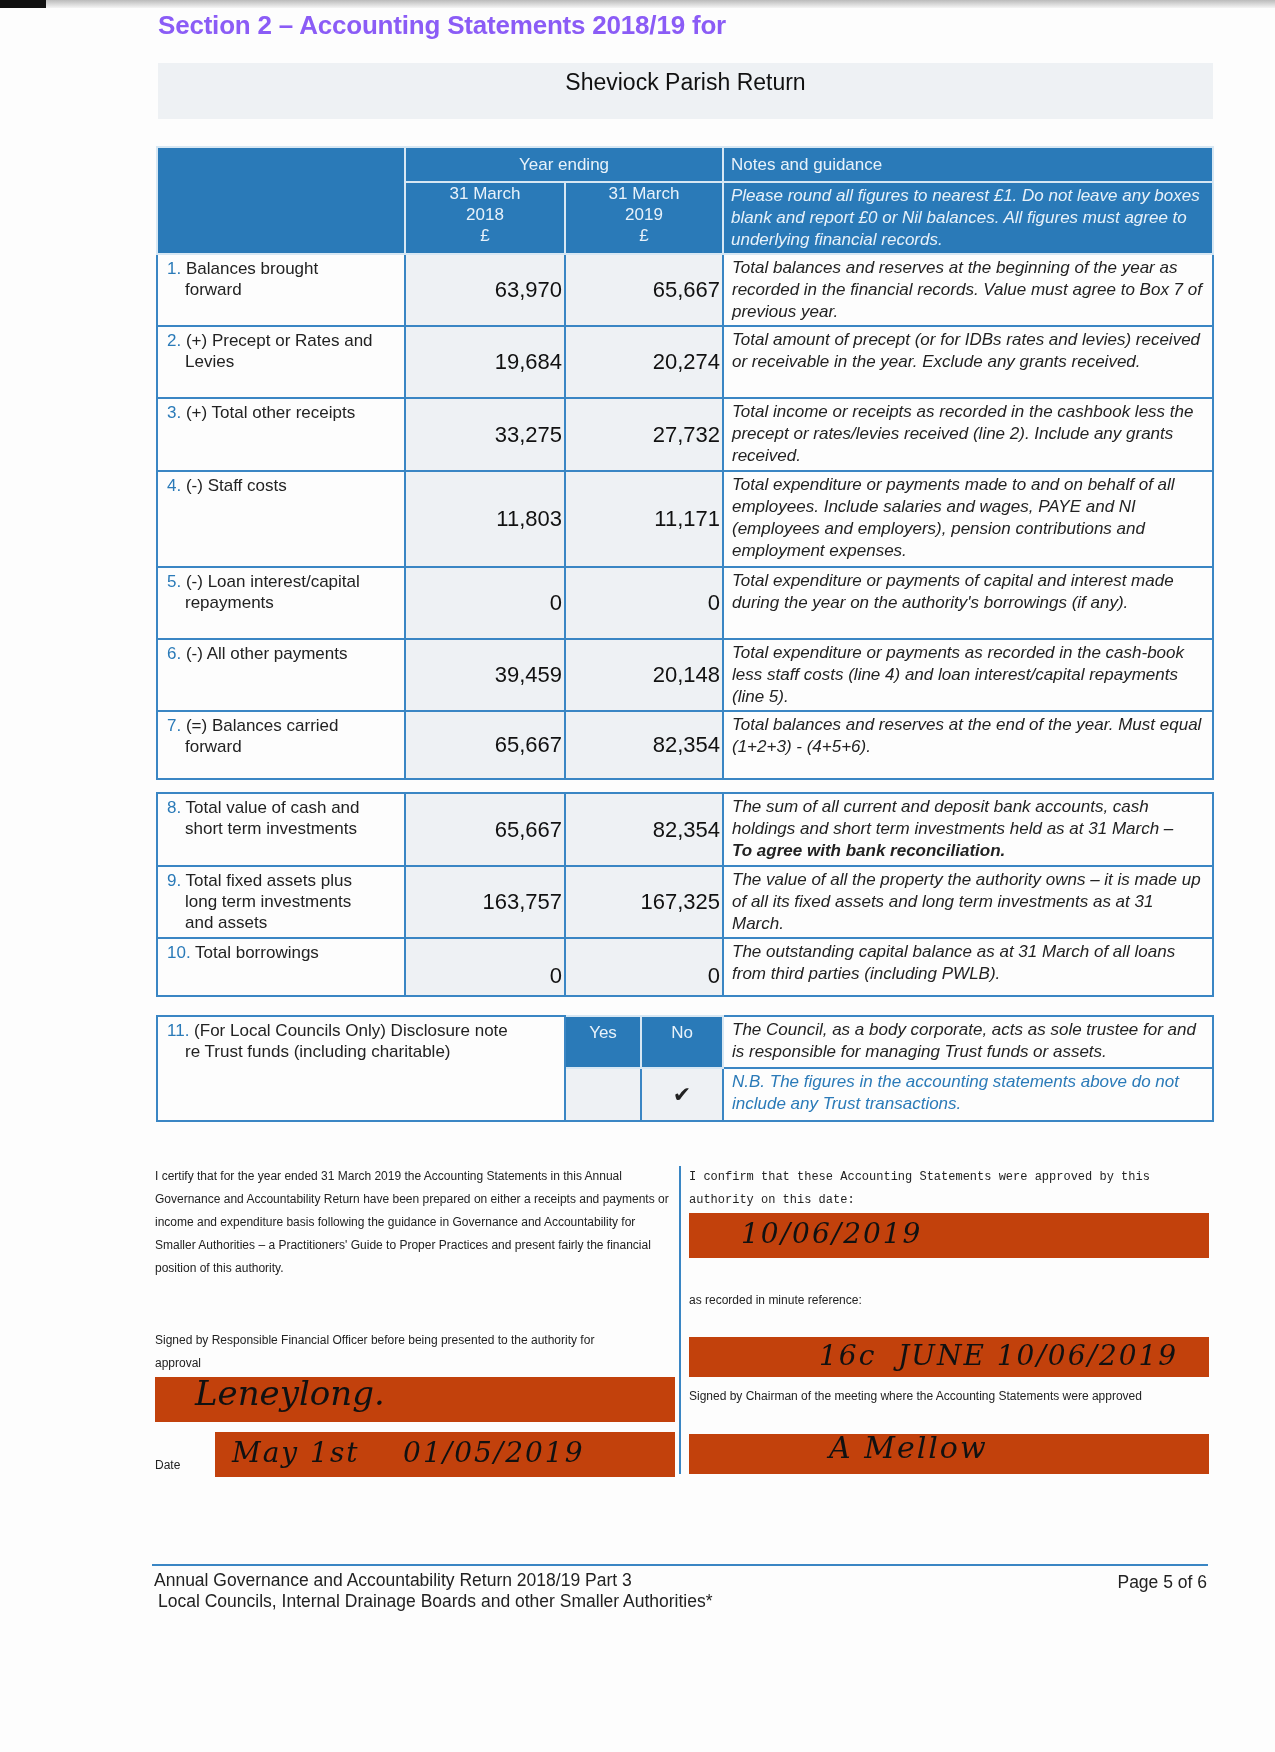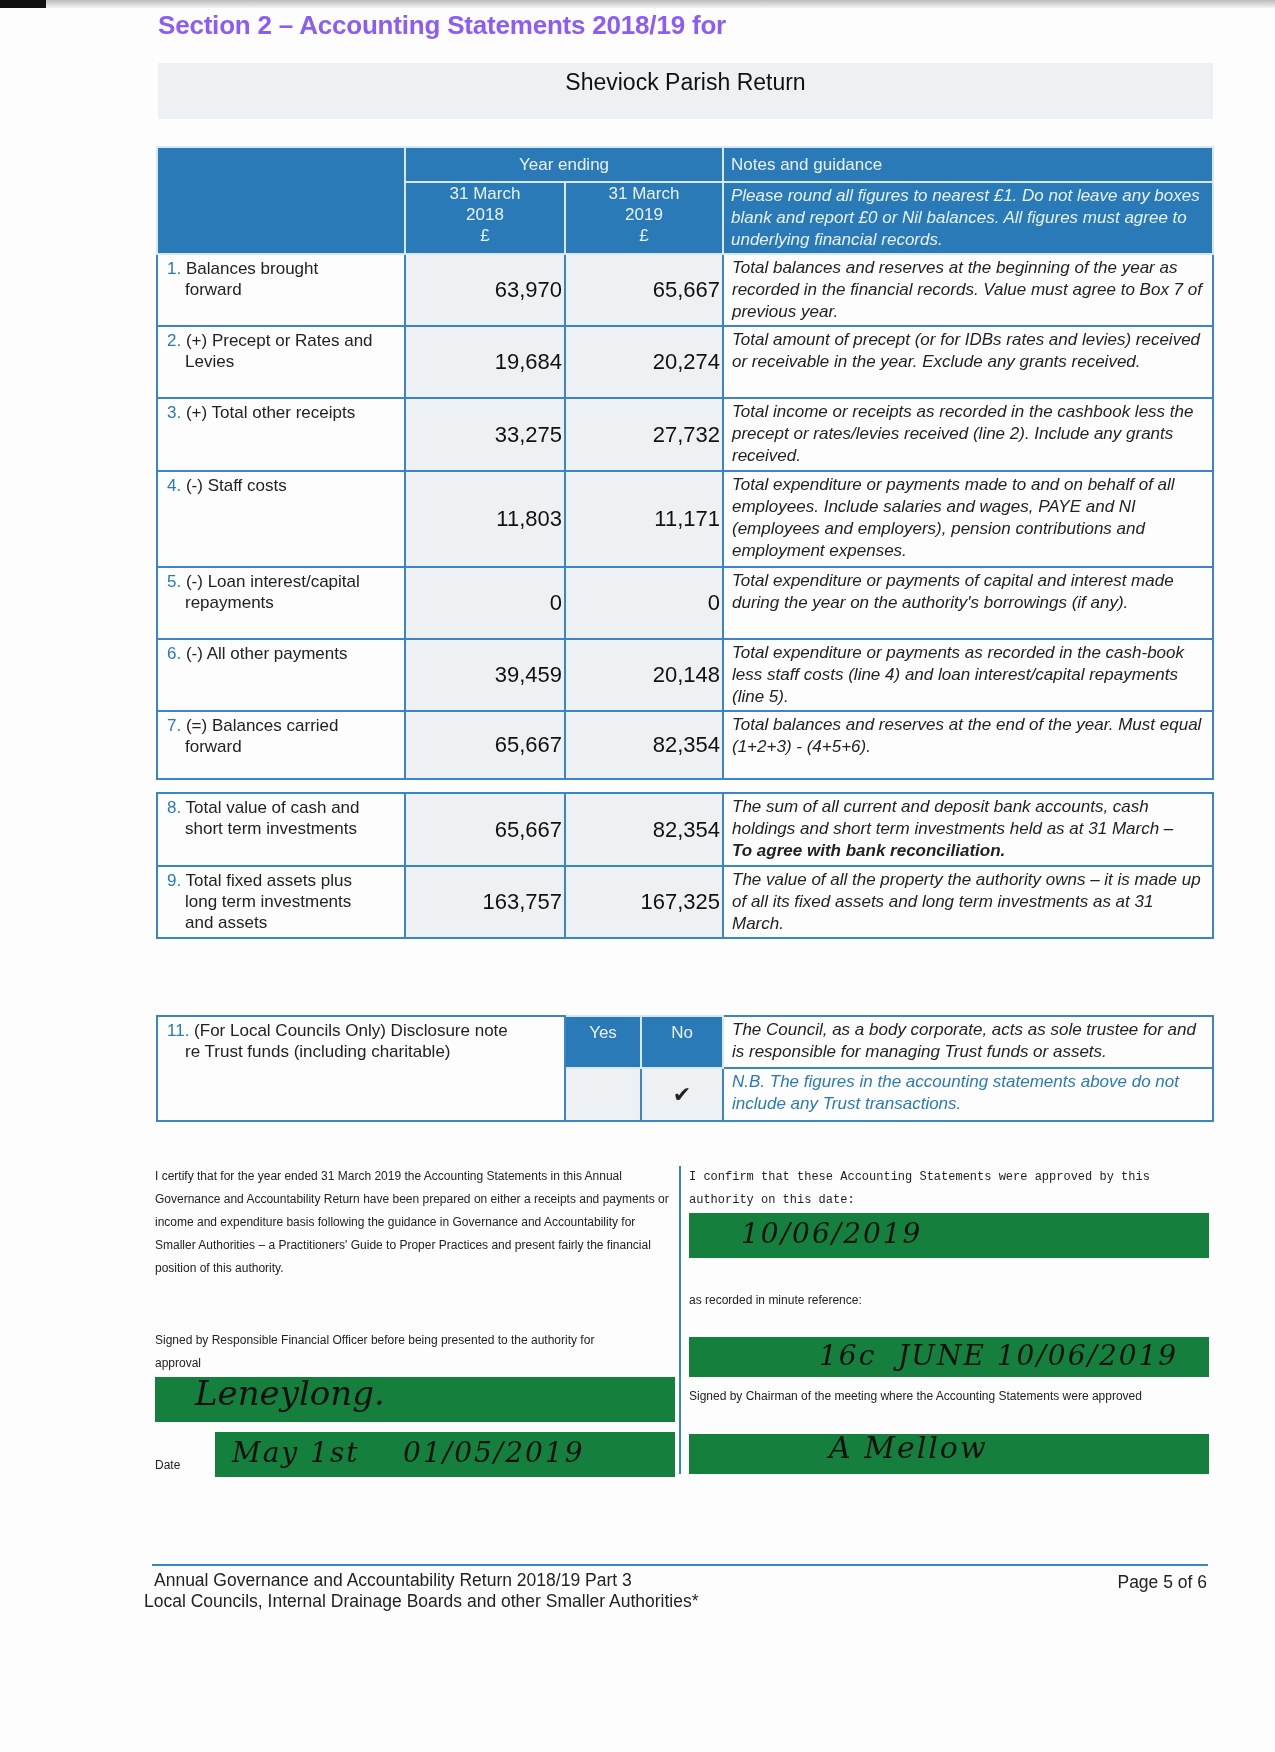--- a/index.html
+++ b/index.html
@@ -18,21 +18,21 @@
   .val{background:#eef1f4;text-align:right;font-size:22px;color:#111;vertical-align:middle;padding-right:2px;}
   .note{font-style:italic;font-size:17px;line-height:22px;padding:2px 6px 0 8px;color:#222;}
   .note b{font-weight:bold;}
   .hcenter{text-align:center;font-size:17px;line-height:21px;}
   .hnote{font-size:17px;line-height:22px;padding:2px 7px;}
   .yn{background:#2a7ab8;color:#e8f2fa;text-align:center;font-size:17px;vertical-align:top;padding-top:6px;border-color:#d7e7f3;}
   .ynbox{background:#eef1f4;text-align:center;vertical-align:middle;font-size:22px;}
   .nbnote{color:#2a7ab8;}
   .cert{position:absolute;font-size:12px;line-height:23px;color:#222;}
   .vline{position:absolute;left:679px;top:1166px;width:2px;height:308px;background:#3a86c4;}
-  .sigbox{position:absolute;background:#15803d;}
+  .sigbox{position:absolute;background:#c2410c;}
   .hand{position:absolute;font-family:"DejaVu Serif",serif;font-style:italic;font-size:28px;color:#111;letter-spacing:2px;}
   .footline{position:absolute;left:152px;top:1564px;width:1056px;height:2px;background:#3a86c4;}
   .foot{position:absolute;font-size:17.5px;line-height:21px;color:#222;}
 </style>
 </head>
 <body>
 
 <div class="scanedge"></div>
 <div class="scancorner"></div>
 
@@ -125,20 +125,26 @@
     <td class="val">65,667</td>
     <td class="val">82,354</td>
     <td class="note"><span>The sum of all current and deposit bank accounts, cash holdings and short term investments held as at 31 March –</span><br><b>To agree with bank reconciliation.</b></td>
   </tr>
   <tr style="height:72px;">
     <td class="lbl"><span class="num">9.</span> <span>Total fixed assets plus</span><span class="ind">long term investments</span><span class="ind">and assets</span></td>
     <td class="val">163,757</td>
     <td class="val">167,325</td>
     <td class="note">The value of all the property the authority owns – it is made up of all its fixed assets and long term investments as at 31 March.</td>
   </tr>
+  <tr style="height:58px;">
+    <td class="lbl"><span class="num">10.</span> <span>Total borrowings</span></td>
+    <td class="val" style="vertical-align:bottom;padding-bottom:6px;">0</td>
+    <td class="val" style="vertical-align:bottom;padding-bottom:6px;">0</td>
+    <td class="note">The outstanding capital balance as at 31 March of all loans from third parties (including PWLB).</td>
+  </tr>
 </tbody>
   </table>
 
 <table style="left:156px;top:1015px;width:1056px;">
   <colgroup>
       <col style="width:408px">
       <col style="width:76px">
       <col style="width:82px">
       <col style="width:490px">
     </colgroup>
@@ -177,14 +183,14 @@
 <div class="sigbox" style="left:689px;top:1315px;width:520px;height:40px;margin-top:22px;">
   <div class="hand" style="left:130px;top:2px;white-space:pre;">16c  JUNE 10/06/2019</div>
 </div>
 <div class="cert" style="left:689px;top:1385px;width:520px;">Signed by Chairman of the meeting where the Accounting Statements were approved</div>
 <div class="sigbox" style="left:689px;top:1434px;width:520px;height:40px;">
   <div class="hand" style="left:140px;top:-4px;font-size:30px;">A Mellow</div>
 </div>
 
 <div class="footline"></div>
 <div class="foot" style="left:154px;top:1570px;">Annual Governance and Accountability Return 2018/19 Part 3</div>
-<div class="foot" style="left:144px;top:1591px;text-align:right;">Local Councils, Internal Drainage Boards and other Smaller Authorities*</div>
+<div class="foot" style="left:158px;top:1591px;text-align:right;">Local Councils, Internal Drainage Boards and other Smaller Authorities*</div>
 <div class="foot" style="right:68px;top:1572px;">Page 5 of 6</div>
 
 </body></html>

